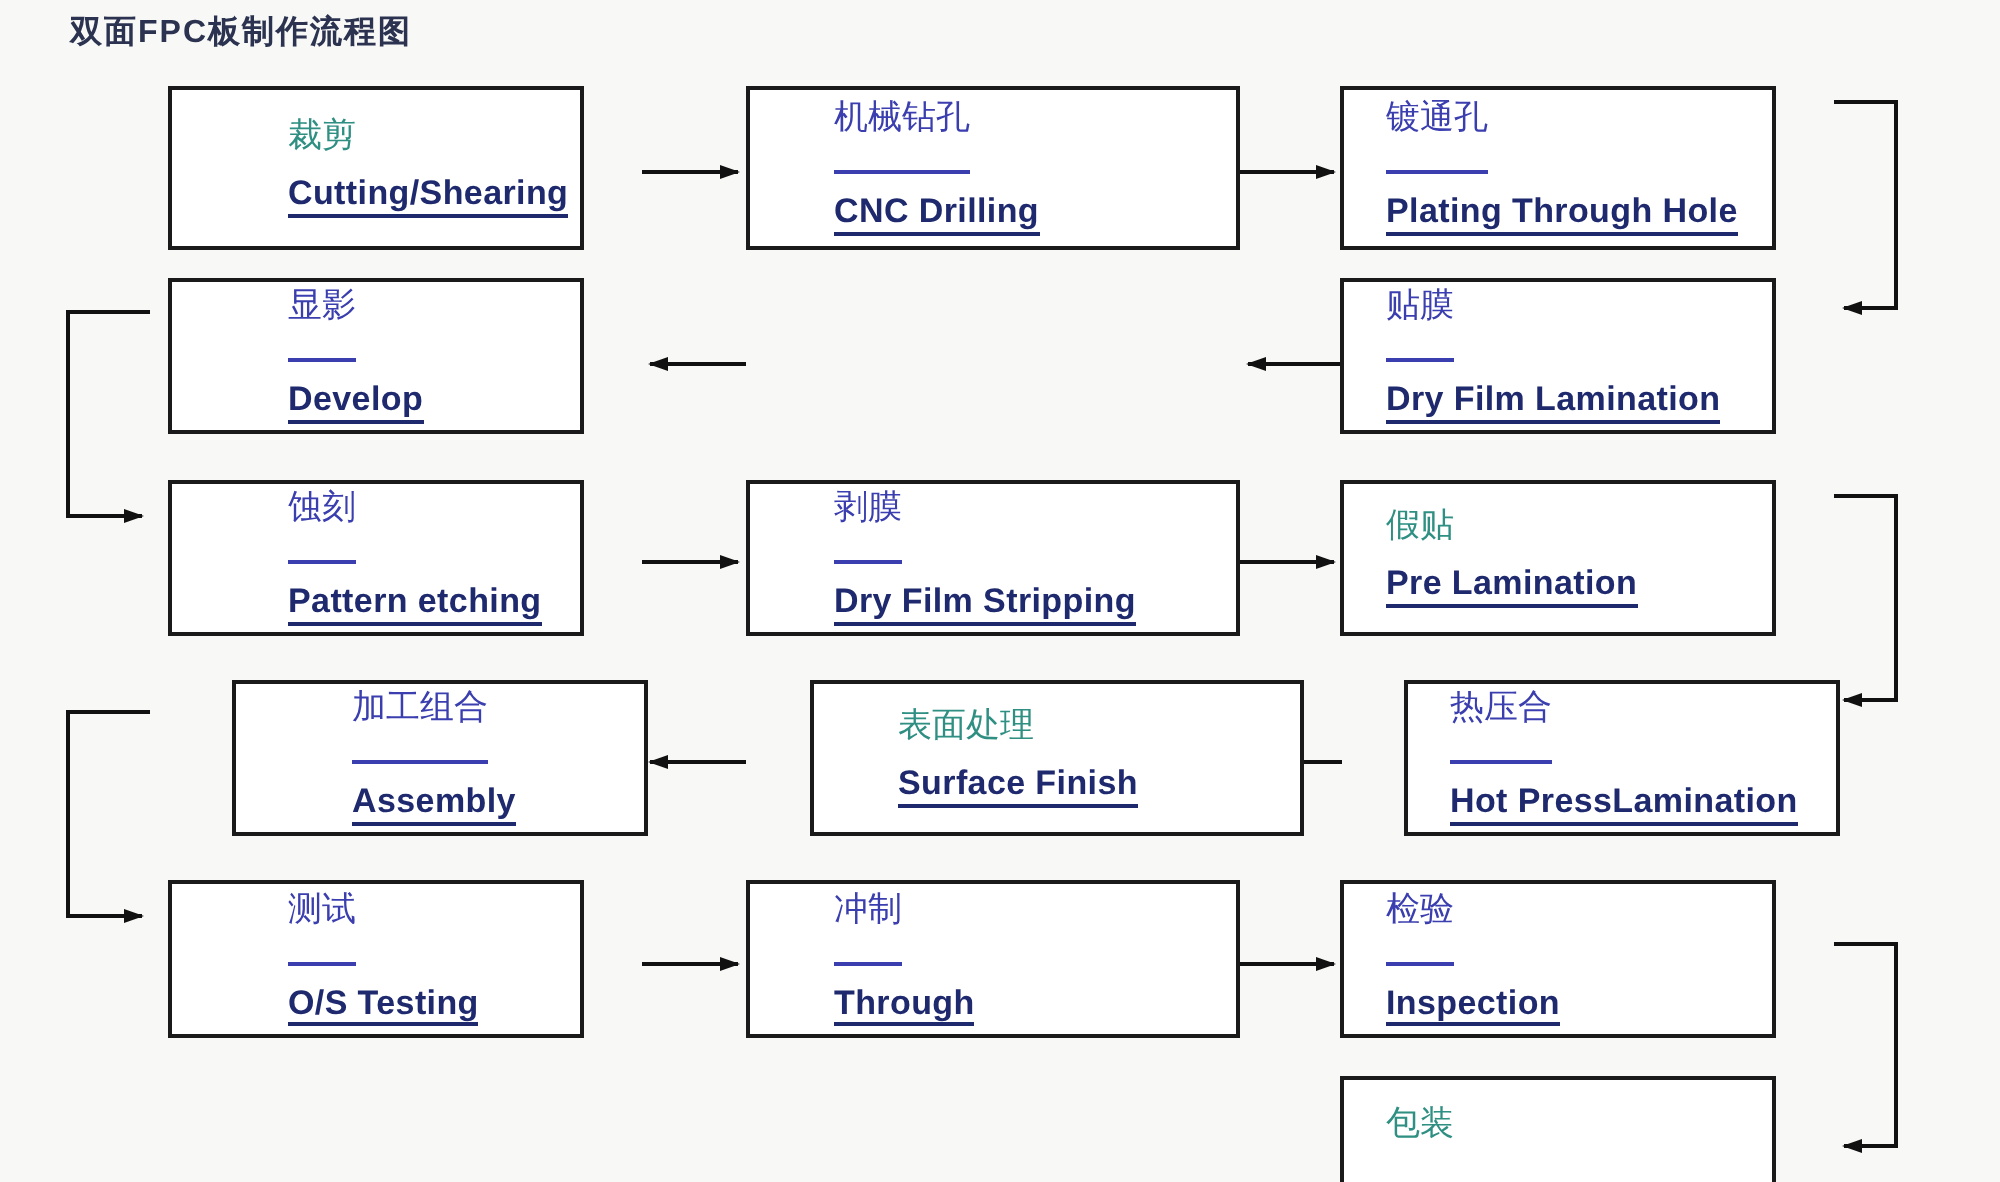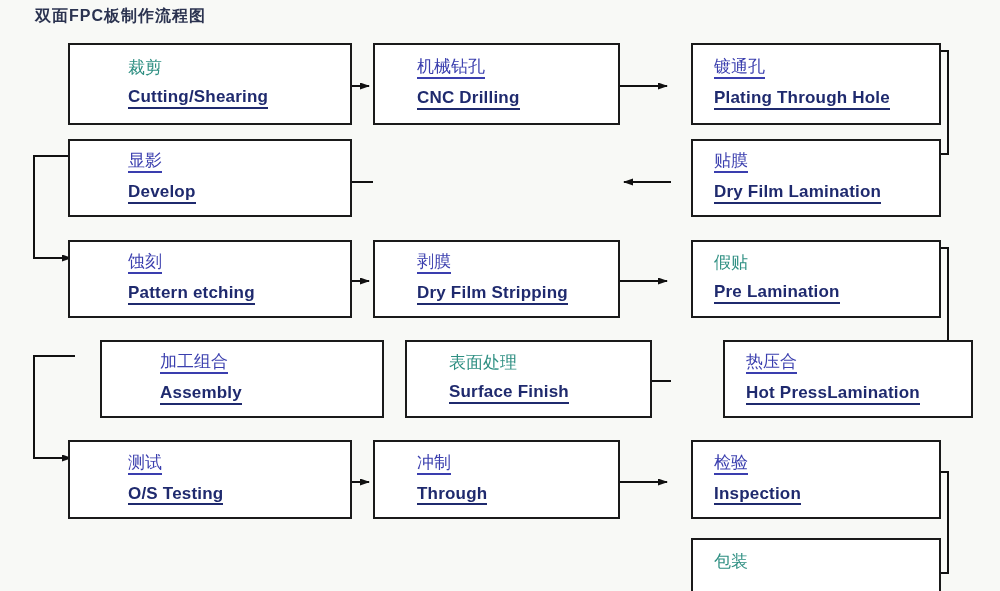--- a/index.html
+++ b/index.html
@@ -28,42 +28,42 @@
   }
   .wires{position:absolute;left:0;top:0;pointer-events:none;}
   .step{
     position:absolute;
     background:var(--box-fill);
     border:2px solid var(--box-border);
     display:flex;flex-direction:column;justify-content:center;
     gap:9px;
   }
   
-  .col1{left:68px;width:284px;}
+  .col1{left:84px;width:208px;}
   .col2{left:373px;width:247px;}
-  .col3{left:691px;width:250px;}
+  .col3{left:670px;width:218px;}
   .col1 .zh,.col1 .en{margin-left:58px;}
   .col2 .zh,.col2 .en{margin-left:42px;}
   .col3 .zh,.col3 .en{margin-left:21px;}
   
   .row1{top:43px;height:82px;}
   .row2{top:139px;height:78px;}
   .row3{top:240px;height:78px;text-align:center;}
   .row4{top:340px;height:78px;margin-left:32px;}
   .row5{top:440px;height:79px;}
   .row6{top:538px;height:80px;justify-content:flex-start;padding-top:13px;}
   .zh{
     font-size:17px;
     align-self:flex-start;
     line-height:1.1;
   }
   .zh.blue{
     color:var(--chinese-blue);
     border-bottom:2px solid currentColor;
-    padding-bottom:0;
+    padding-bottom:16px;
   }
   .zh.teal{color:var(--chinese-teal);}
   .en{
     font-size:17px;font-weight:bold;
     color:var(--english);
     align-self:flex-start;
     border-bottom:2px solid currentColor;
     padding-bottom:0;
     line-height:1.15;
     letter-spacing:0.2px;

